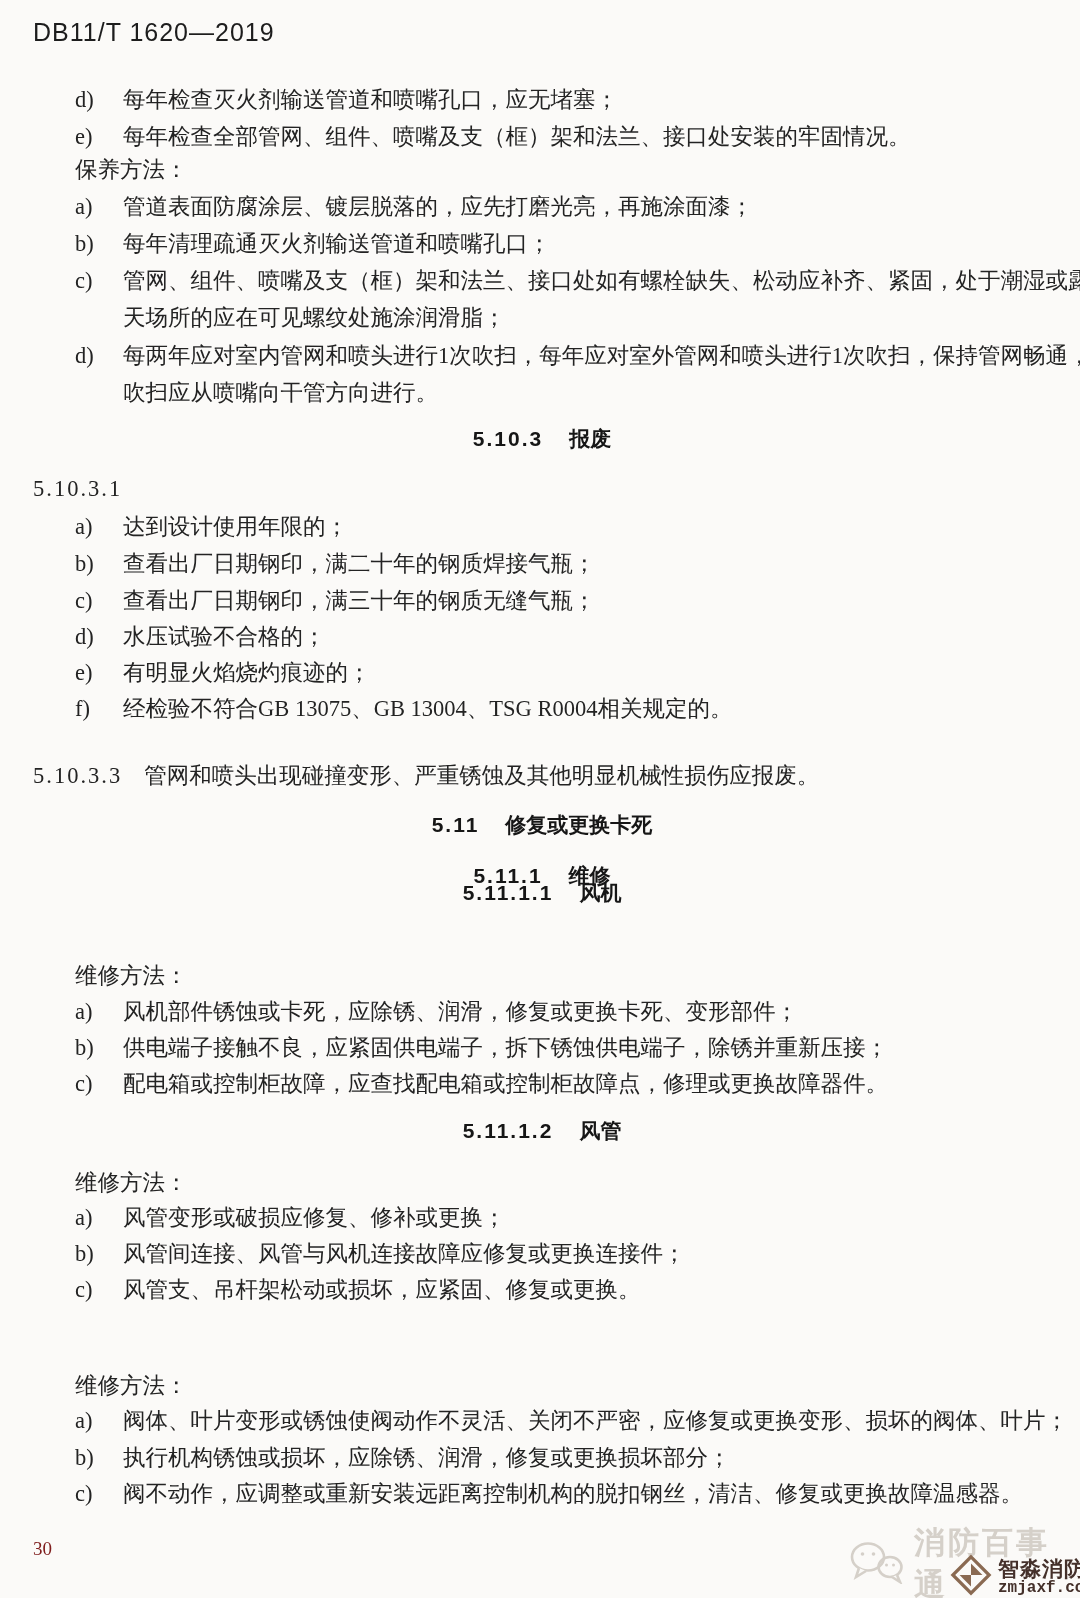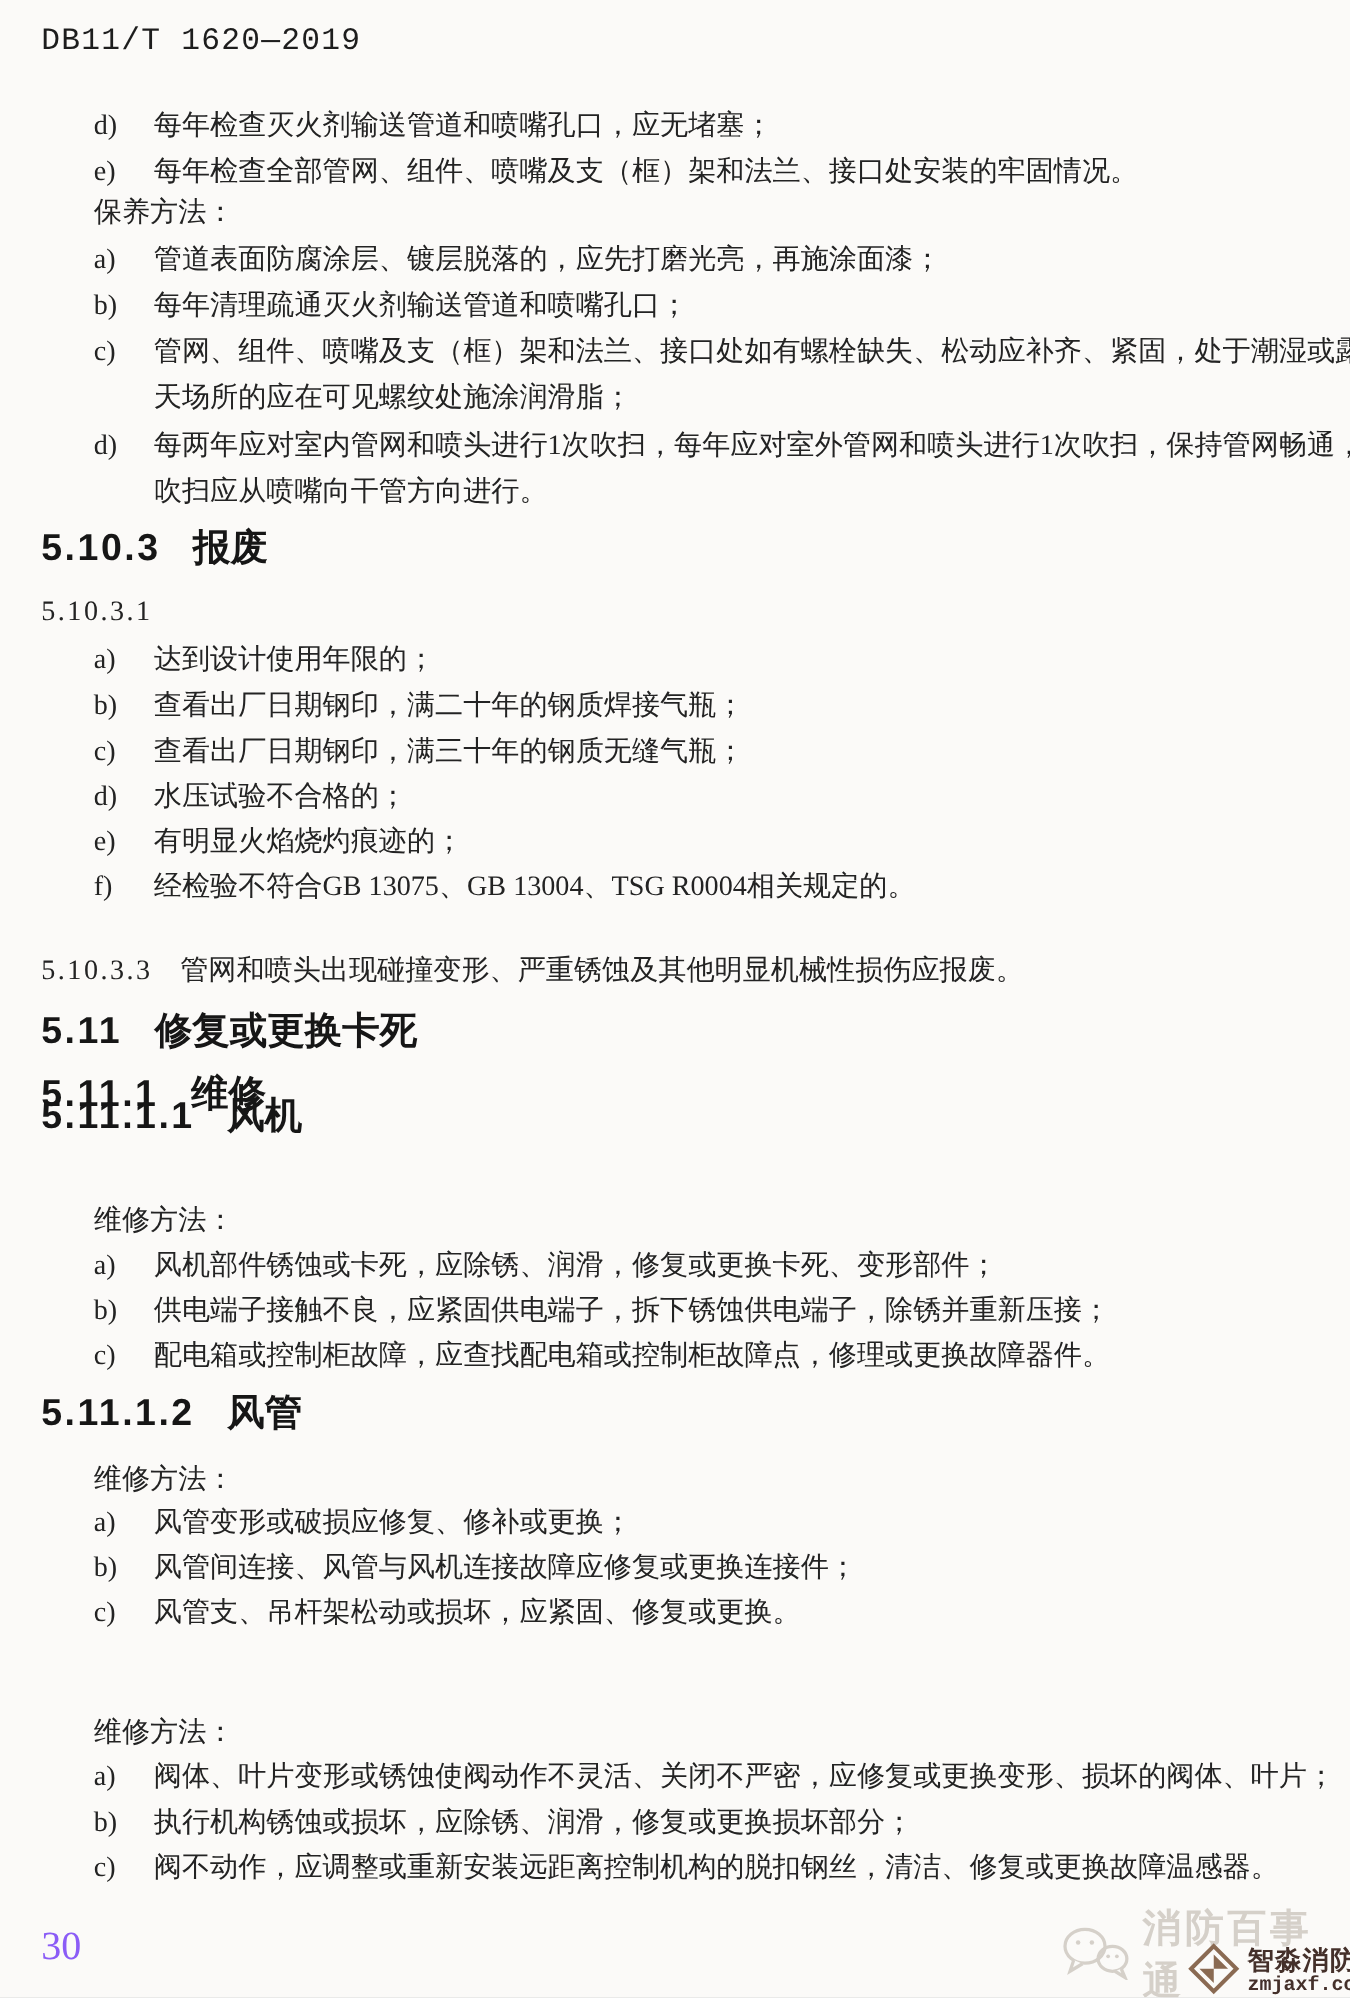--- a/index.html
+++ b/index.html
@@ -1,29 +1,29 @@
 <!DOCTYPE html>
 <html><head>
 <meta charset="utf-8">
 <style>
   html,body{margin:0;padding:0;background:#ddd;}
   .page{position:relative;width:1080px;height:1598px;margin:0 auto;background:#fbfaf8;
         font-family:"Liberation Serif","DejaVu Serif",serif;color:#232323;overflow:hidden;}
-  .doc-code{position:absolute;left:33px;top:18px;font-family:Liberation Mono, monospace;
+  .doc-code{position:absolute;left:33px;top:18px;font-family:Liberation Sans, sans-serif;
         font-size:25px;letter-spacing:1px;color:#1d1d1d;}
   .block{position:absolute;left:33px;width:1018px;font-size:22.5px;line-height:37px;}
   .li{display:flex;padding-left:42px;}
   .li .m{flex:0 0 48px;}
   .li .t{flex:1;}
   .plain{padding-left:42px;}
   .clause{display:flex;}
   .clause .m{flex:0 0 auto;margin-right:22px;letter-spacing:2px;white-space:nowrap;text-align:right;}
-  .h{font-family:"Liberation Sans","DejaVu Sans",sans-serif;font-weight:700;font-size:30px;color:#161616;}
+  .h{font-family:"Liberation Sans","DejaVu Sans",sans-serif;font-weight:700;font-size:21px;color:#161616;text-align:center;}
   .h .m{margin-right:26px;letter-spacing:2px;}
-  .pageno{position:absolute;left:33px;top:1538px;font-size:32px;color:#8b5cf6;}
+  .pageno{position:absolute;left:33px;top:1538px;font-size:19px;color:#7f1d1d;}
   .wm-wechat{position:absolute;left:848px;top:1522px;display:flex;align-items:center;gap:8px;
         color:#d2ccc5;font-family:"Liberation Sans","DejaVu Sans",sans-serif;}
   .wm-wechat .txt{font-size:31px;letter-spacing:3px;font-weight:700;color:#d5d0c9;}
   .wm-brand{position:absolute;left:950px;top:1554px;display:flex;align-items:center;gap:6px;}
   .wm-brand .col{display:flex;flex-direction:column;line-height:1.05;}
   .brand-name{font-family:"Liberation Sans","DejaVu Sans",sans-serif;font-weight:700;
         font-size:21px;color:#44302a;letter-spacing:1px;}
   .brand-url{font-family:"Liberation Mono","DejaVu Sans Mono",monospace;font-weight:700;
         font-size:16px;color:#44302a;}
 </style>

